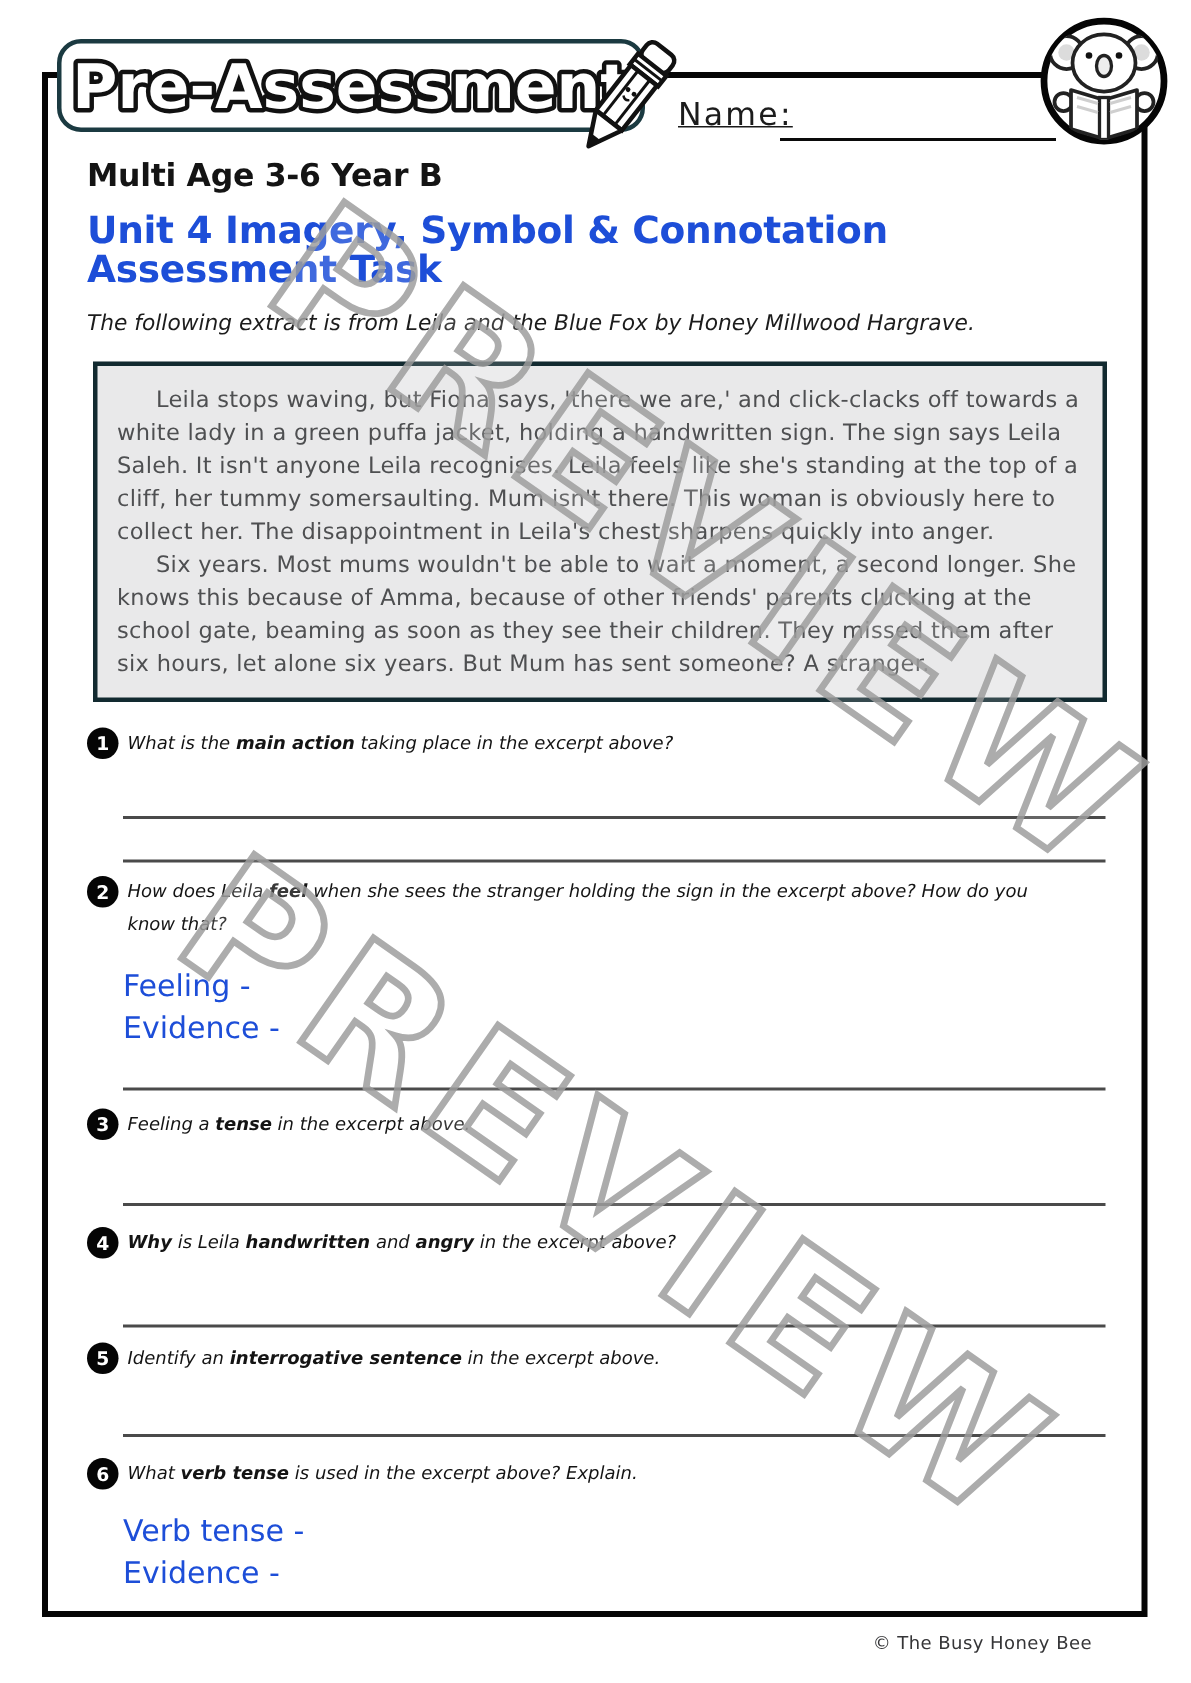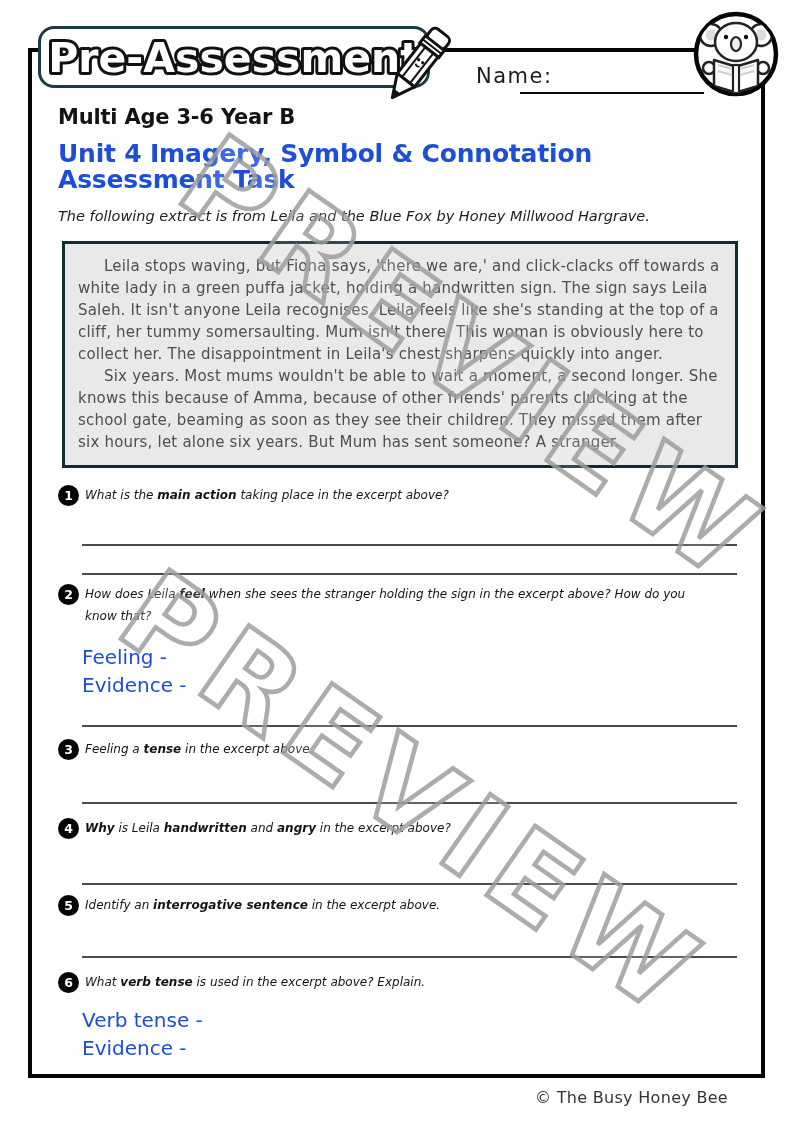--- a/index.html
+++ b/index.html
@@ -13,21 +13,21 @@
   }
   
   .title-box{
     position:absolute;left:38px;top:26px;width:392px;height:62px;
     background:#fff;border:3px solid #1b3a41;border-radius:16px;z-index:3;
     display:flex;align-items:center;justify-content:center;box-sizing:border-box;
   }
   .title-box svg{display:block;}
   .pencil{position:absolute;left:378px;top:22px;z-index:4;}
   .koala{position:absolute;left:692px;top:10px;z-index:4;}
-  .name-row{position:absolute;left:476px;top:64px;z-index:2;}
+  .name-row{position:absolute;left:452px;top:64px;z-index:2;text-decoration:underline;}
   .name-label{font-size:21px;letter-spacing:1.5px;color:#1c1c1c;}
   .name-line{position:absolute;left:520px;top:92px;width:184px;border-top:2.5px solid #0a0a0a;z-index:2;}
   
   .content{position:absolute;left:58px;top:104px;width:682px;z-index:2;}
   .h1{font-size:21px;font-weight:bold;letter-spacing:-0.2px;line-height:26px;margin:0 0 11px 0;color:#141414;}
   .h2{font-size:25px;font-weight:bold;letter-spacing:-0.2px;line-height:26px;margin:0 0 12px 0;color:#1d4ed8;}
   .intro{font-style:italic;font-size:14.5px;line-height:22px;color:#1c1c1c;}
   .intro div{white-space:nowrap;}
   .excerpt-box{
     margin:14px 0 0 4px;width:676px;box-sizing:border-box;
@@ -65,21 +65,21 @@
   .q6 .sub-label:nth-of-type(3){margin-top:6px;}
   
   .wm{position:absolute;z-index:10;pointer-events:none;opacity:0.85;}
   .wm text{
     font-family:"DejaVu Sans","Liberation Sans",sans-serif;font-weight:bold;
     fill:rgba(255,255,255,0.18);stroke:#9e9e9e;stroke-width:4.5px;letter-spacing:12px;
   }
   .wm1{left:130px;top:225px;transform:rotate(35deg);}
   .wm2{left:70px;top:660px;transform:rotate(35deg);}
   
-  .footer{position:absolute;right:66px;top:1088px;font-size:16px;color:#353537;z-index:2;letter-spacing:0.3px;}
+  .footer{position:absolute;right:66px;top:1088px;font-size:12px;color:#353537;z-index:2;letter-spacing:0.3px;}
 </style>
 </head>
 <body>
 
 <div class="page-border"></div>
 
 <div class="title-box">
   <svg width="380" height="58" viewBox="0 0 380 58">
     <text x="190" y="44" text-anchor="middle" font-family="DejaVu Sans, Liberation Sans, sans-serif" font-size="41" font-weight="bold" paint-order="stroke" stroke="#111111" stroke-width="6" stroke-linejoin="round" fill="#ffffff">Pre-Assessment</text>
   </svg>

